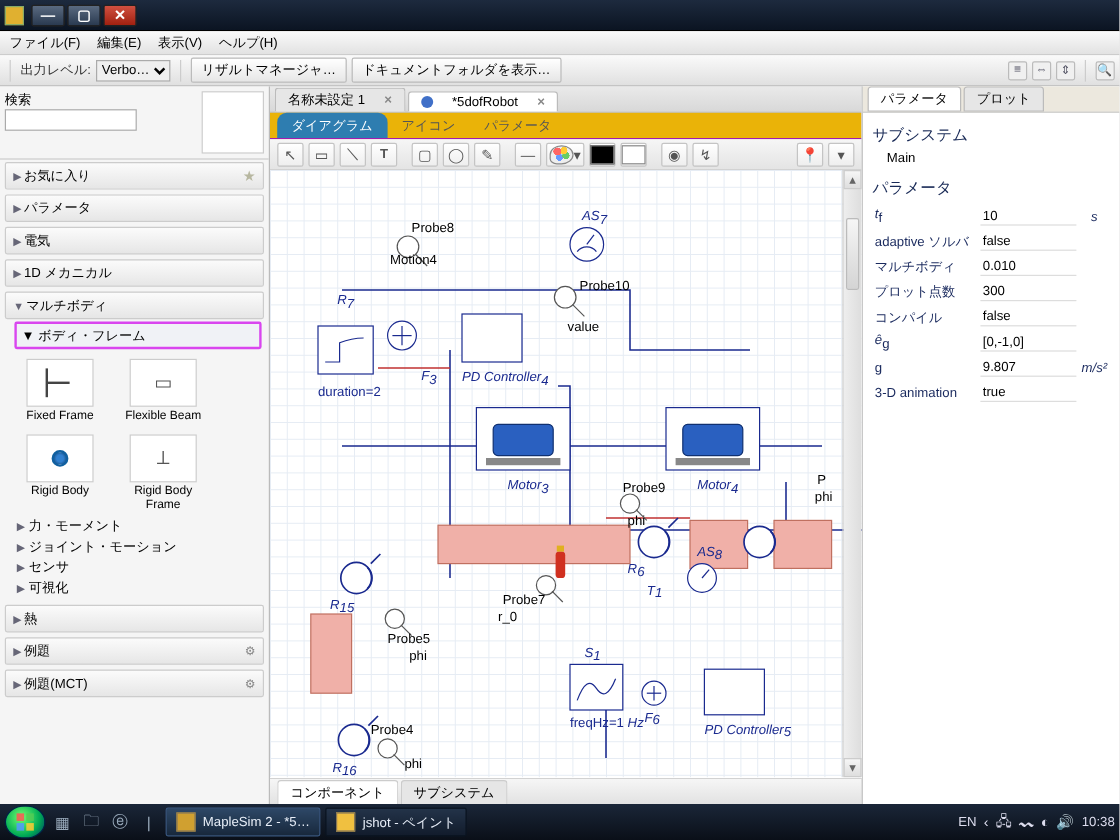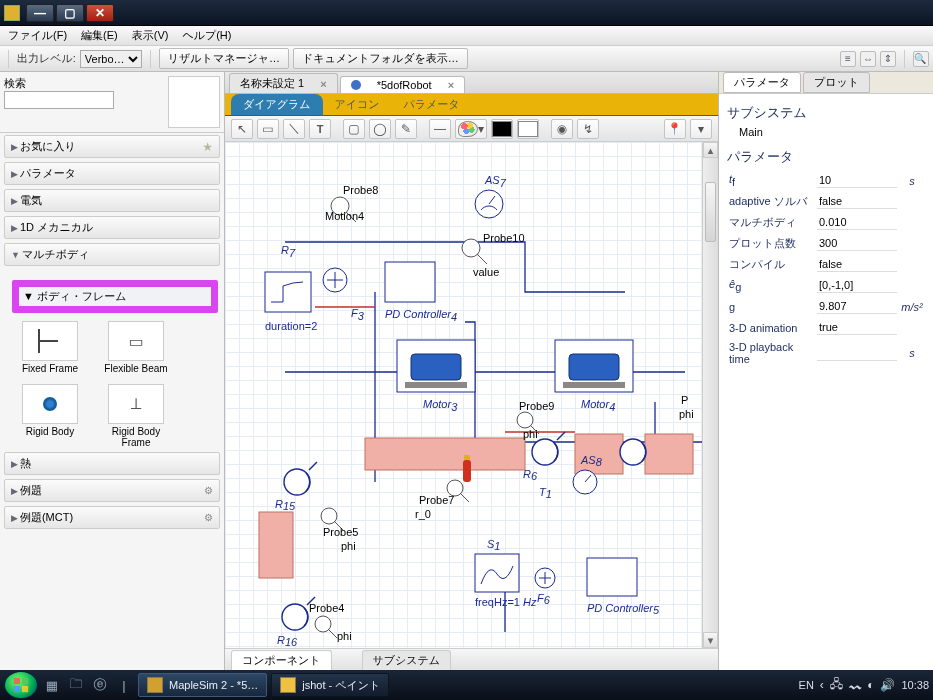--- a/index.html
+++ b/index.html
@@ -34,21 +34,21 @@
 
 .searchsec { padding:4px; border-bottom:1px solid #ccc; display:flex; align-items:flex-start; gap:4px; }
 .searchsec .lbl { font-size:11px; }
 .searchsec input { width:110px; border:1px solid #aaa; height:18px; }
 .preview { width:52px;height:52px;background:#fff;border:1px solid #ccc;margin-left:auto; }
 
 .accitem { background:linear-gradient(#fbfbfb,#e6e6e6); border:1px solid #ccc; border-radius:2px; margin:2px 4px; padding:3px 6px; display:flex; align-items:center; cursor:pointer; }
 .accitem .tri { color:#667; margin-right:2px; font-size:9px; }
 .accitem .star { margin-left:auto; color:#b7b7a0; font-size:12px; }
 .accitem .gear { margin-left:auto; color:#888; font-size:10px; }
-.subacc { background:#f0f2f6; margin:12px 6px 2px 12px; border:7px solid #d946ef; border-radius:2px; padding:2px 4px; }
+.subacc { background:#f0f2f6; margin:0 6px 2px 12px; border:2px solid #d946ef; border-radius:2px; padding:2px 4px; }
 .palette { display:flex; flex-wrap:wrap; gap:10px; padding:6px 4px 2px 12px; }
 .palcell { width:76px; text-align:center; }
 .palimg { width:56px;height:40px;background:#fff;border:1px solid #ccc;margin:0 auto 2px;display:flex;align-items:center;justify-content:center;color:#555;font-size:16px; }
 .palimg .rb { width:14px;height:14px;border:2px solid #1060a0;border-radius:50%;background:radial-gradient(#3080d0 40%,#104070); }
 .palcell .nm { font-size:10px; line-height:1.1; white-space:normal; }
 
 .sublist { padding:2px 4px 4px 14px; font-size:11px; }
 .sublist div { padding:1px 0; }
 .sublist .tri { font-size:9px; color:#667; }
 
@@ -68,21 +68,21 @@
 .ir.wide{width:32px;}
 .irsep{width:4px;}
 .colorbox{width:20px;height:16px;border:1px solid #888;}
 .cb1{background:#000;} .cb2{background:#fff;}
 .palette-icon{width:20px;height:16px;background:radial-gradient(circle at 30% 30%,#f66 20%,transparent 21%),radial-gradient(circle at 60% 25%,#fc3 20%,transparent 21%),radial-gradient(circle at 70% 55%,#6c6 20%,transparent 21%),radial-gradient(circle at 40% 65%,#69f 20%,transparent 21%),#eee;border:1px solid #888;border-radius:50% 50% 50% 30%;}
 
 .canvas { flex:1; position:relative; overflow:auto; background:#fff; }
 .grid { position:absolute; inset:0; background-image:linear-gradient(#e6ecf4 1px,transparent 1px),linear-gradient(90deg,#e6ecf4 1px,transparent 1px); background-size:14px 14px; }
 .canvas svg { position:absolute; top:0; left:0; }
 
-.bottombar { height:22px; background:linear-gradient(#f6f6f6,#e2e2e2); border-top:1px solid #ccc; display:flex; align-items:flex-end; padding:0 6px;gap:28px; }
+.bottombar { height:22px; background:linear-gradient(#f6f6f6,#e2e2e2); border-top:1px solid #ccc; display:flex; align-items:flex-end; padding:0 6px; }
 .bottab { padding:2px 10px; border:1px solid #ccc; border-bottom:none; margin-right:2px; font-size:11px; background:#fff; border-radius:3px 3px 0 0; }
 .bottab.off { background:#e6e6e6; }
 
 
 .rtabs { height:22px; display:flex; align-items:flex-end; background:#ece8de; border-bottom:1px solid #ccc; padding:0 4px; }
 .rtab { padding:2px 10px; border:1px solid #bbb; background:#fff; border-radius:3px 3px 0 0; margin-right:2px; font-size:11px; }
 .rtab.off { background:#e6e6e6; }
 .rpbody { flex:1; overflow:auto; padding:6px 8px; }
 .rpbody h4 { font-weight:normal; font-size:13px; margin:4px 0; color:#172855; }
 .rpbody .sub { padding-left:12px; margin-bottom:10px; }
@@ -194,20 +194,26 @@
       <div class="palcell">
           <div class="palimg">
             <span class="rb"></span>
           </div>
           <div class="nm">Rigid Body</div>
         </div>
       <div class="palcell">
           <div class="palimg">⟂</div>
           <div class="nm">Rigid Body Frame</div>
         </div>
+    </div>
+    <div class="sublist">
+      <div><span class="tri">▶</span> <span>力・モーメント</span></div>
+      <div><span class="tri">▶</span> <span>ジョイント・モーション</span></div>
+      <div><span class="tri">▶</span> <span>センサ</span></div>
+      <div><span class="tri">▶</span> <span>可視化</span></div>
     </div>
     <div class="accitem">
         <span class="tri">▶</span>
         <span>熱</span>
       </div>
     <div class="accitem">
         <span class="tri">▶</span>
         <span>例題</span>
         <span class="gear">⚙</span>
       </div>
@@ -478,25 +484,20 @@
               <tr>
                 <td class="lab">g</td>
                 <td><input value="9.807" style=""></td>
                 <td class="unit"><span style="font-style:italic">m</span>/<span style="font-style:italic">s</span>²</td>
               </tr>
               <tr>
                 <td class="lab">3-D animation</td>
                 <td><input value="true" style=""></td>
                 <td class="unit"></td>
               </tr>
-              <tr>
-                <td class="lab">3-D playback time</td>
-                <td><input value="" style=""></td>
-                <td class="unit">s</td>
-              </tr>
             </tbody>
         </table>
       </div>
     </div>
   </div>
 </div>
 
 <div class="taskbar">
   <div class="orb">
     <svg viewBox="0 0 20 20">

